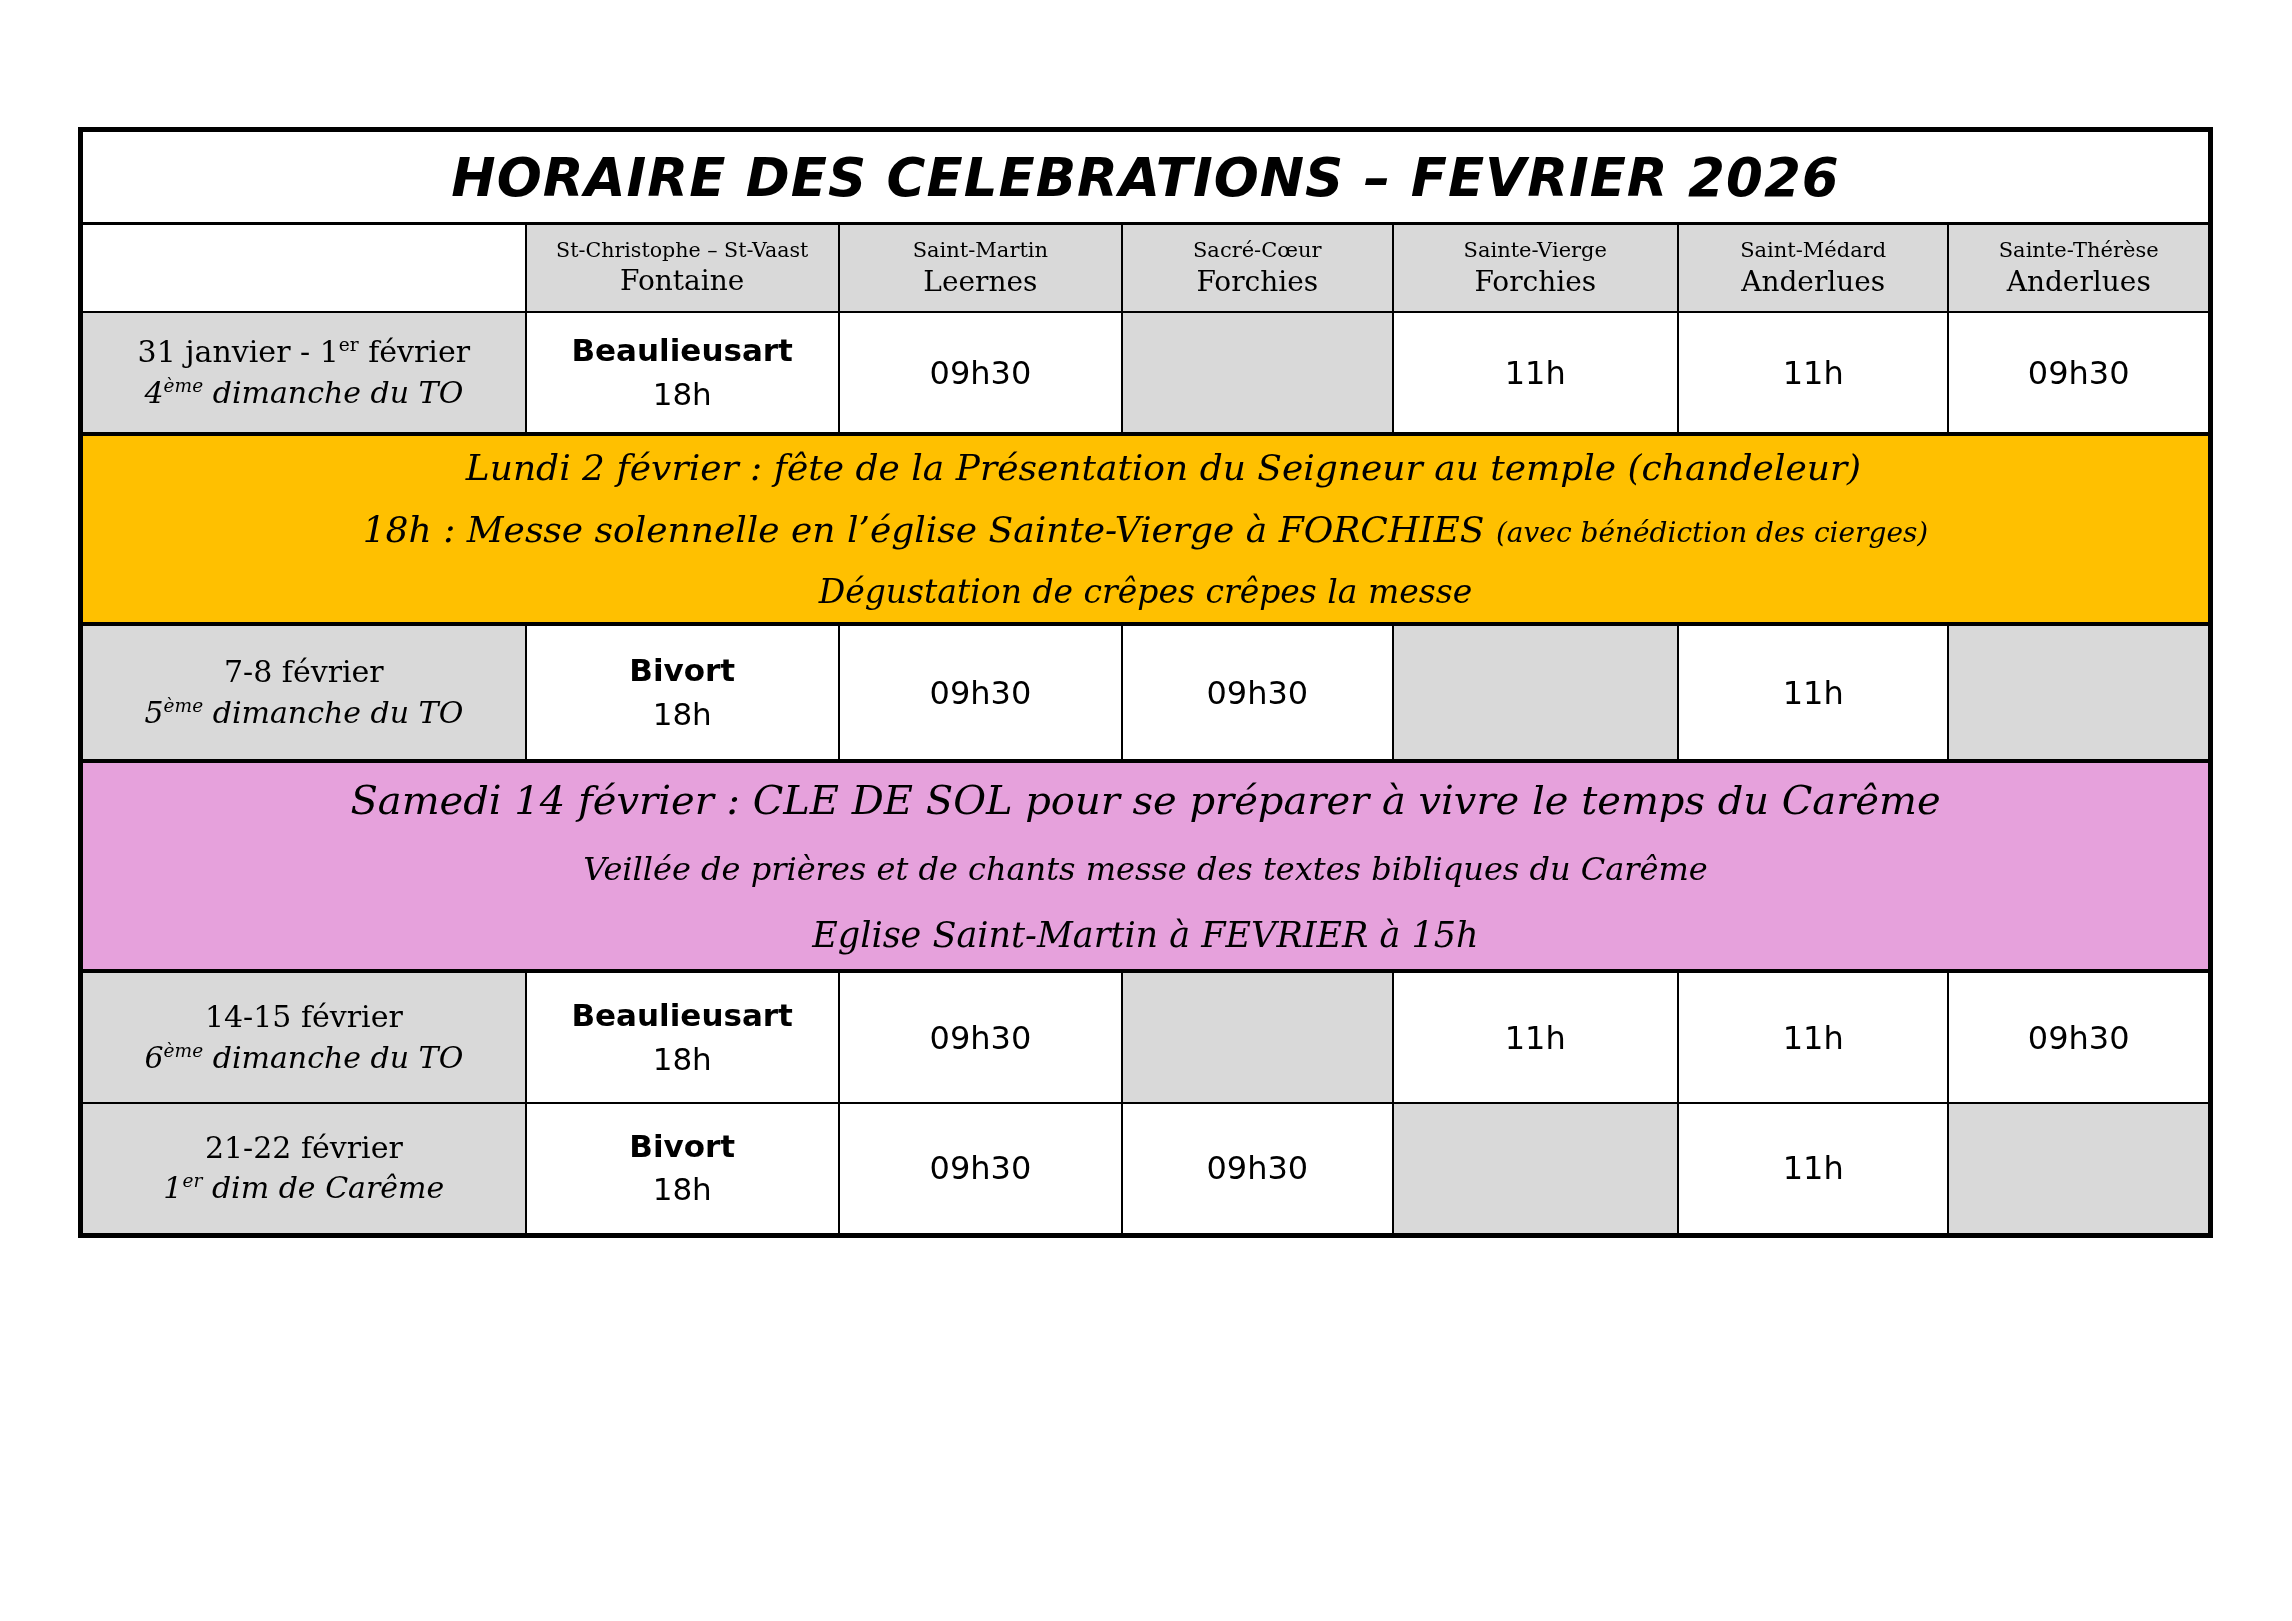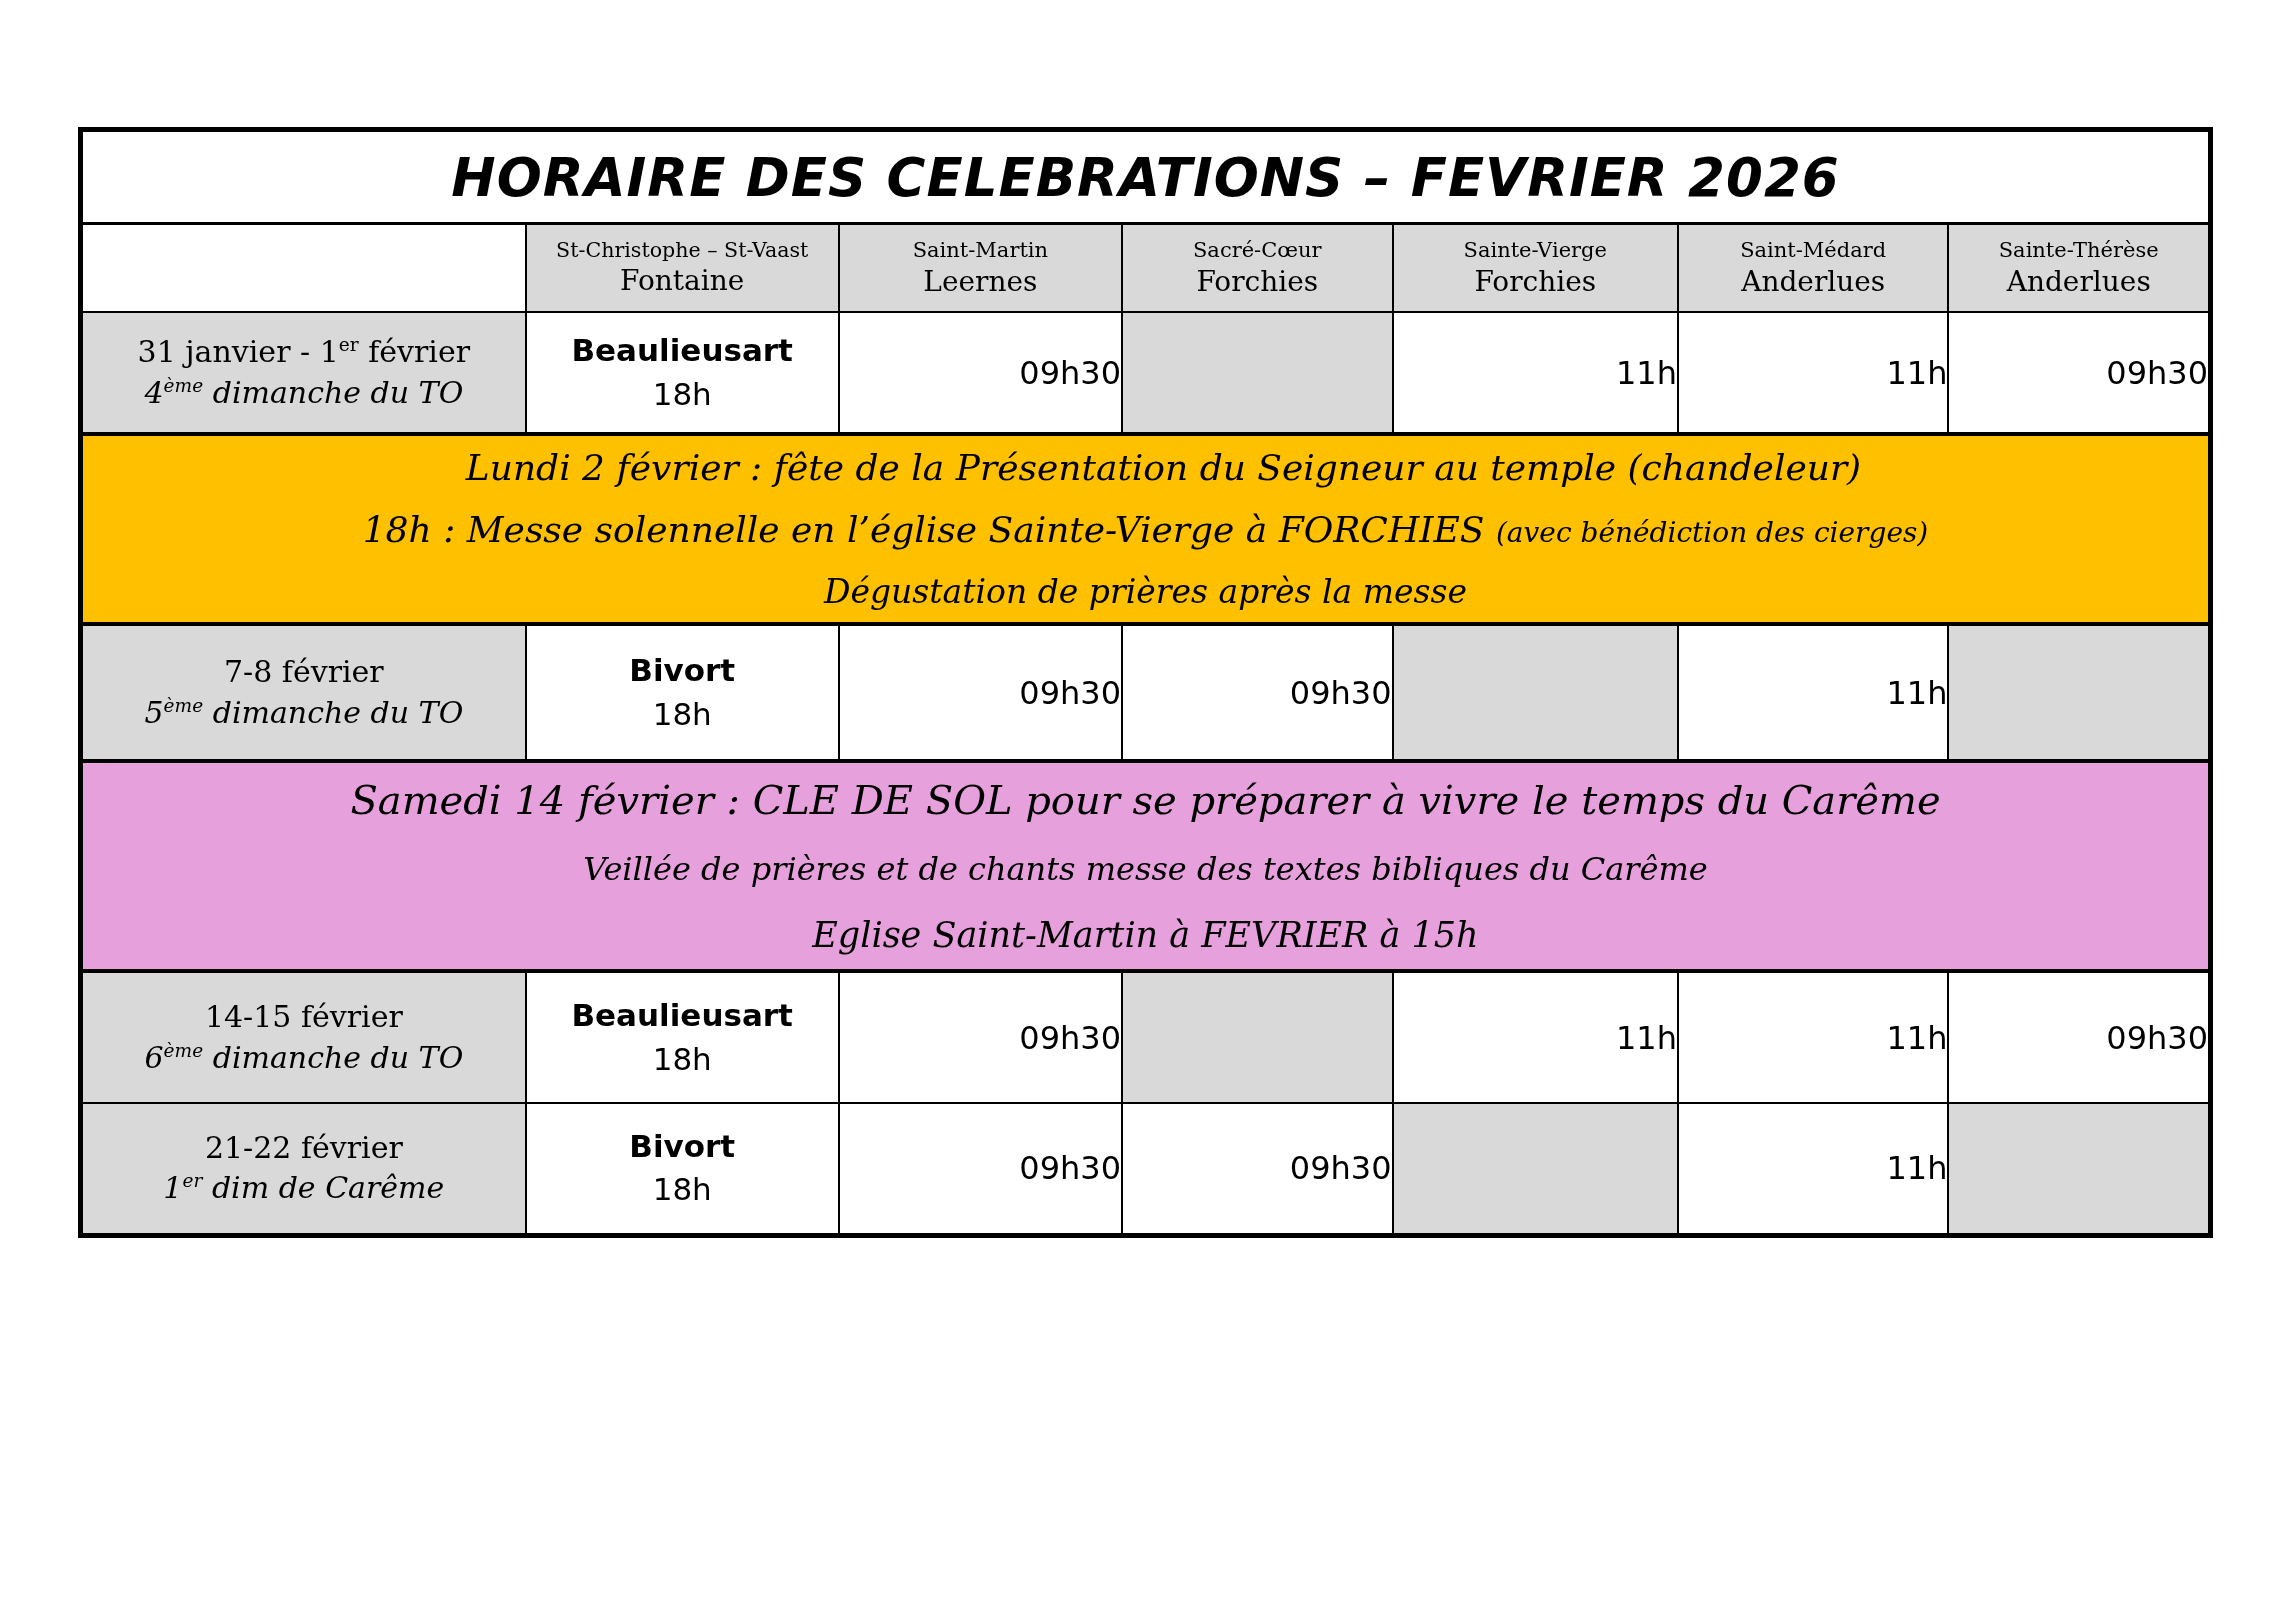--- a/index.html
+++ b/index.html
@@ -33,21 +33,21 @@
   .h1.small{font-size:20.6px;}
   .h2{font-size:28px;}
 
   
   .datecell{background:var(--gray);line-height:1.35;font-size:30px;}
   .d2{font-style:italic;}
   sup{font-size:0.62em;line-height:0;}
   .placecell{background:#fff;font-family:"DejaVu Sans", sans-serif;line-height:1.4;}
   .pl{font-size:31px;font-weight:bold;}
   .pt{font-size:31px;}
-  .t{background:#fff;font-family:"DejaVu Sans", sans-serif;font-size:32px;text-align:right;}
+  .t{background:#fff;font-family:"DejaVu Sans", sans-serif;font-size:32px;}
   .t.empty{background:var(--gray);}
   .r1{height:122px;} .r2{height:137px;} .r3{height:132px;} .r4{height:132px;}
 
   
   .banner{font-style:italic;border-top:4.9px solid var(--border);border-bottom:4.9px solid var(--border);}
   .banner .inner{display:flex;flex-direction:column;justify-content:space-around;height:100%;}
   .banner.orange{background:var(--orange);height:186px;}
   .banner.pink1{background:var(--pink);height:206px;}
   .banner.pink2{background:var(--pink);height:221px;}
   .bl{white-space:nowrap;}
@@ -119,21 +119,21 @@
     <td class="t">11h</td>
     <td class="t">11h</td>
     <td class="t">09h30</td>
   </tr>
 
   <tr>
     <td class="banner orange" colspan="7">
       <div class="inner">
         <div class="bl o1">Lundi 2 février : fête de la Présentation du Seigneur au temple (chandeleur)</div>
         <div class="bl o2"><span>18h : Messe solennelle en l’église Sainte-Vierge à FORCHIES </span><span class="b-sm">(avec bénédiction des cierges)</span></div>
-        <div class="bl o3">Dégustation de prières après la messe</div>
+        <div class="bl o3">Dégustation de crêpes crêpes la messe</div>
       </div>
     </td>
   </tr>
 
   <tr class="r2">
     <td class="datecell">
       <div class="d1"><span>7-8 février</span><sup></sup><span></span></div>
       <div class="d2"><span>5</span><sup>ème</sup><span> dimanche du TO</span></div>
     </td>
     <td class="placecell">

